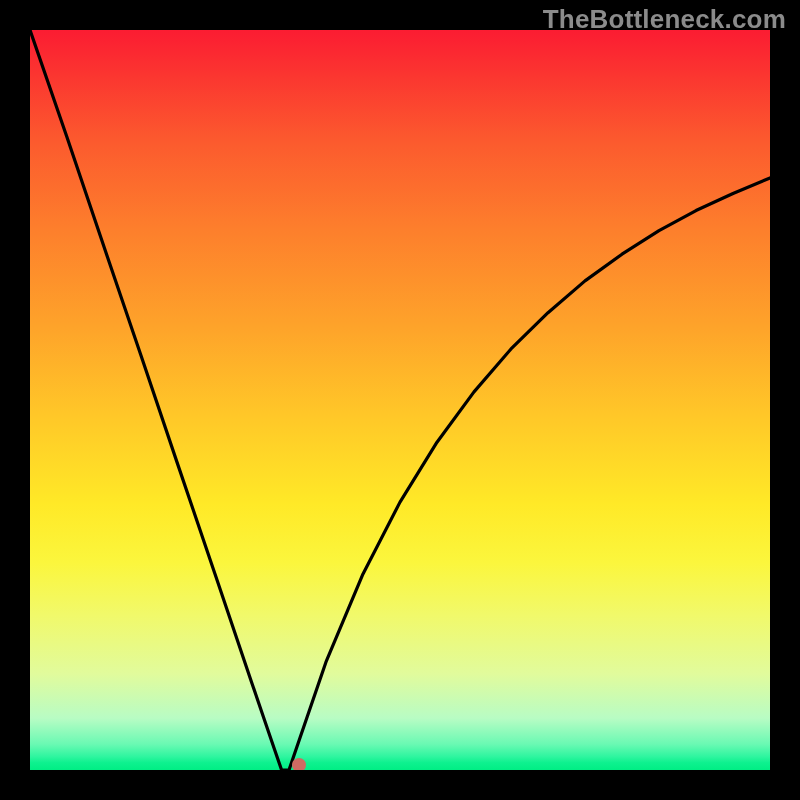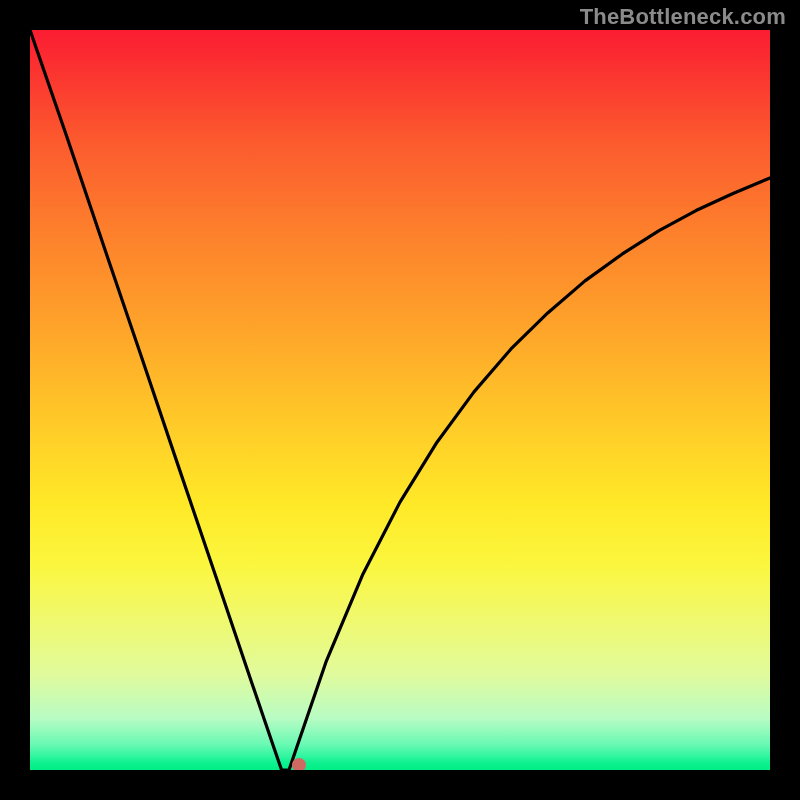--- a/index.html
+++ b/index.html
@@ -14,21 +14,21 @@
     position: relative;
     width: 800px;
     height: 800px;
     background: #000;
   }
   .watermark {
     position: absolute;
     top: 4px;
     right: 14px;
     color: #8b8b8b;
-    font-size: 22px;
+    font-size: 26px;
     font-weight: 600;
     letter-spacing: 0.2px;
     text-align: center;
   }
   .plot {
     position: absolute;
     left: 30px;
     top: 30px;
     width: 740px;
     height: 740px;

